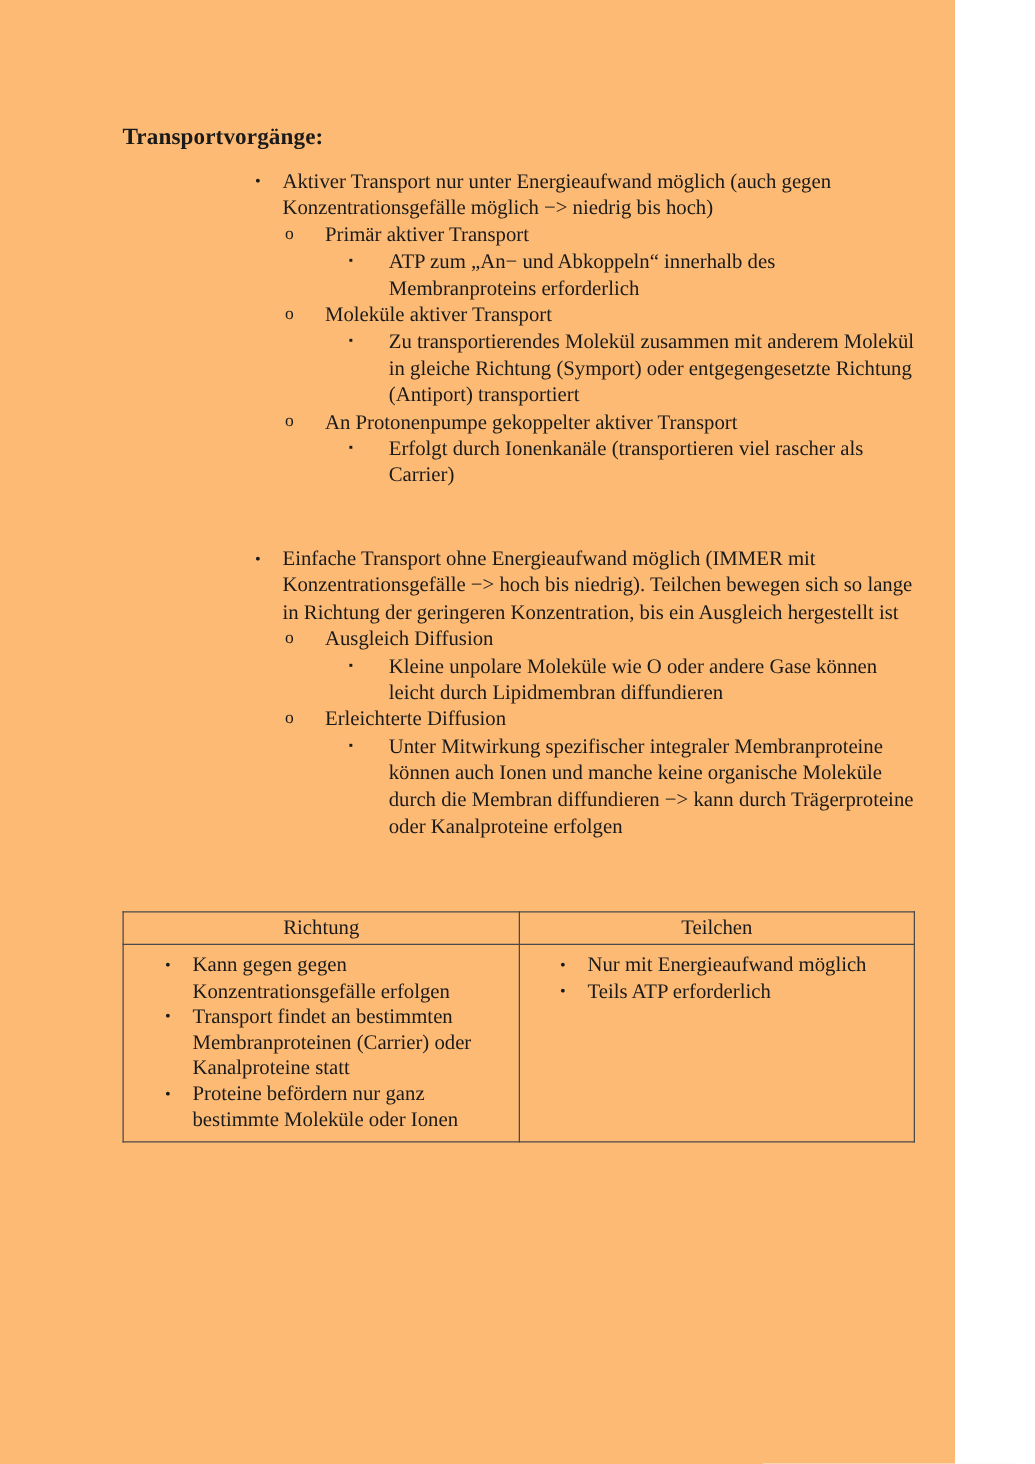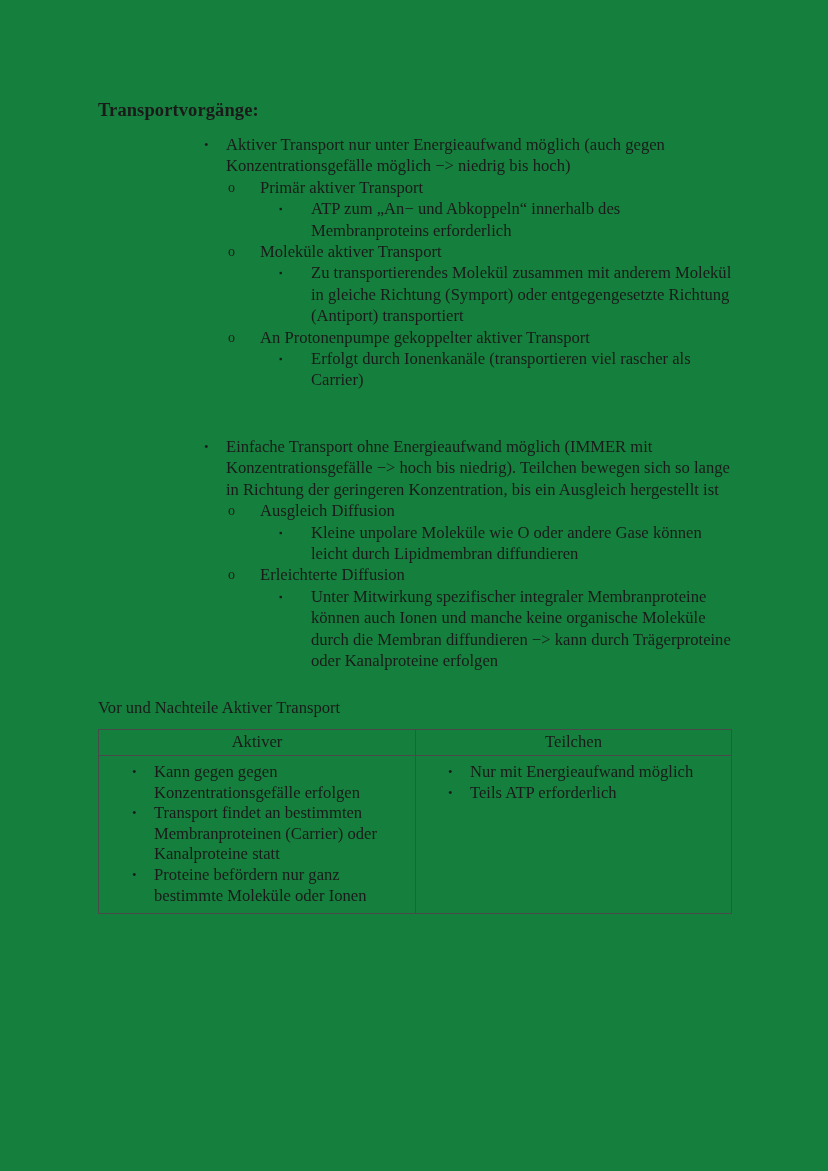--- a/index.html
+++ b/index.html
@@ -11,23 +11,23 @@
     width: 828px;
     height: 1171px;
     position: relative;
     font-family: "Liberation Serif", "DejaVu Serif", serif;
     color: #1a1a1a;
     -webkit-font-smoothing: antialiased;
   }
   .page {
     position: absolute;
     top: 0; left: 0;
-    width: 828px;
+    width: 764px;
     height: 1171px;
-    background: #15803d;
+    background: #fdba74;
     overflow: hidden;
   }
 
   
   .doc-title {
     position: absolute;
     left: 98px;
     top: 100px;
     font-size: 18.5px;
     font-weight: bold;
@@ -188,26 +188,25 @@
       <span class="marker">o</span>
       <span class="body">Erleichterte Diffusion</span>
     </div>
     <div class="li lvl3">
       <span class="marker">▪</span>
       <span class="body">Unter Mitwirkung spezifischer integraler Membranproteine können auch Ionen und manche keine organische Moleküle durch die Membran diffundieren −&gt; kann durch Trägerproteine oder Kanalproteine erfolgen</span>
     </div>
 
   </div>
 
-  <div class="table-caption">Vor und Nachteile Aktiver Transport</div>
 
   <table class="tbl">
     <thead>
       <tr>
-        <th class="col-left">Aktiver</th>
+        <th class="col-left">Richtung</th>
         <th class="col-right">Teilchen</th>
       </tr>
     </thead>
     <tbody>
       <tr>
         <td class="cell-left">
           <ul class="cell-list">
             <li><span class="dot">•</span><span>Kann gegen gegen Konzentrationsgefälle erfolgen</span></li>
             <li><span class="dot">•</span><span>Transport findet an bestimmten Membranproteinen (Carrier) oder Kanalproteine statt</span></li>
             <li><span class="dot">•</span><span>Proteine befördern nur ganz bestimmte Moleküle oder Ionen</span></li>

